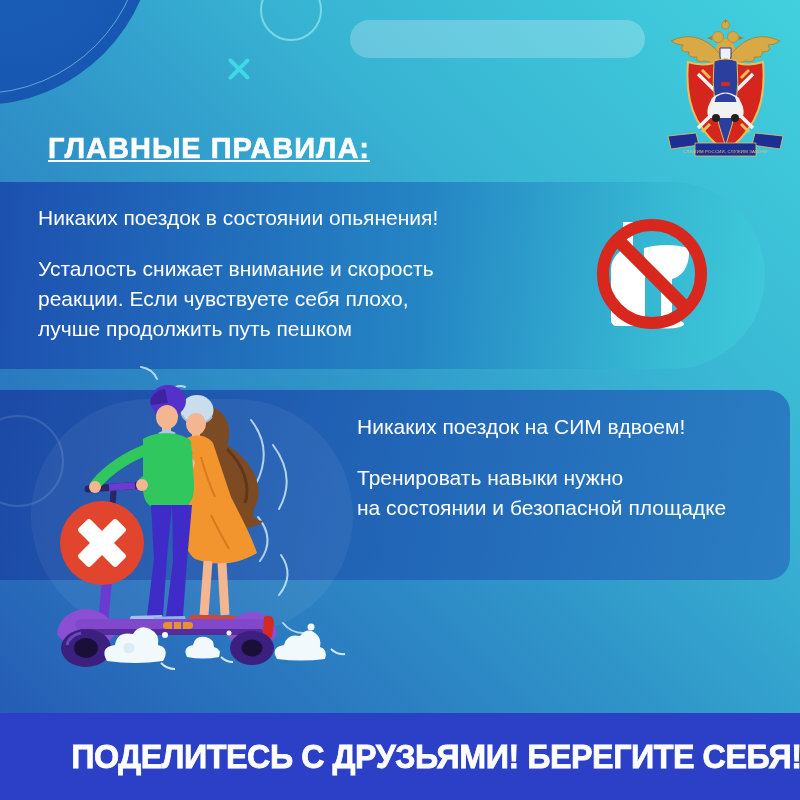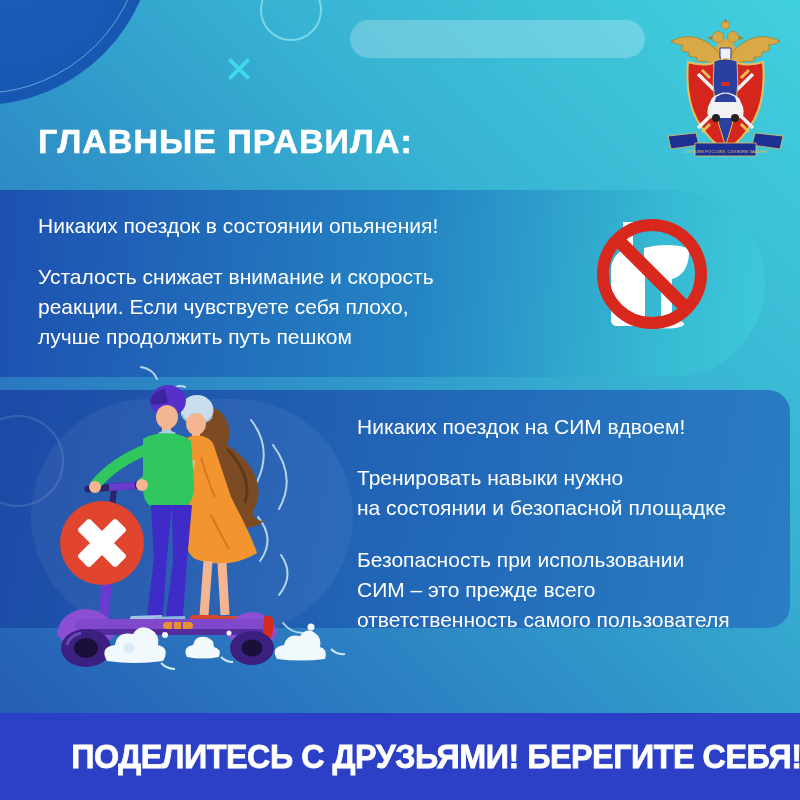--- a/index.html
+++ b/index.html
@@ -28,35 +28,34 @@
   .small-ring{
     position:absolute;left:260px;top:-21px;width:58px;height:58px;border-radius:50%;
     border:2px solid rgba(150,232,240,.7);
   }
   .pill-top{
     position:absolute;left:350px;top:20px;width:295px;height:38px;border-radius:19px;
     background:rgba(255,255,255,.24);
   }
   
   .heading{
-    position:absolute;left:38px;top:122px;margin:0;
-    font-size:34px;font-weight:700;letter-spacing:1px;color:#fff;
+    position:absolute;left:38px;top:122px;margin:10px;
+    font-size:29px;font-weight:700;letter-spacing:1px;color:#fff;text-decoration:underline;
     -webkit-text-stroke:.6px #fff;
   }
   
   .card1{
     position:absolute;left:0;top:182px;width:765px;height:187px;
     border-radius:0 94px 94px 0;
     background:linear-gradient(95deg,#1d50b0 0%,#2585c4 55%,#36b8d2 85%,#3ec9da 100%);
-    margin-top:8px;
   }
   .card1-text{position:absolute;left:38px;top:22px;width:500px;}
   
   .card2{
-    position:absolute;left:0;top:390px;width:790px;height:238px;
+    position:absolute;left:0;top:390px;width:790px;height:190px;
     border-radius:0 22px 22px 0;
     background:linear-gradient(100deg,#1c4aa6 0%,#2268b8 55%,#2a7ec2 100%);
   }
   .card2-text{position:absolute;left:357px;top:23px;width:425px;}
   .rule-title{
     margin:0 0 22px 0;font-size:21px;line-height:28px;font-weight:400;color:#fff;
   }
   .para{
     margin:0 0 22px 0;font-size:21px;line-height:30px;font-weight:400;color:#fff;
     white-space:pre-line;
@@ -147,23 +146,20 @@
     <circle cx="60" cy="60" r="49" fill="none" stroke="#d8271d" stroke-width="12"></circle>
     <rect x="8" y="53.5" width="104" height="13" rx="2" fill="#d8271d" transform="rotate(45 60 60)"></rect>
   </svg>
 
   <div class="card2">
     <div class="ring-faint"></div>
     <div class="card2-text">
       <p class="rule-title">Никаких поездок на СИМ вдвоем!</p>
       <p class="para">Тренировать навыки нужно
 на состоянии и безопасной площадке</p>
-      <p class="para">Безопасность при использовании
-СИМ – это прежде всего
-ответственность самого пользователя</p>
     </div>
   </div>
 
   <svg class="illustration" viewBox="0 0 340 310">
     <rect x="16" y="34" width="322" height="234" rx="117" fill="rgba(255,255,255,0.055)"></rect>
 
     <g stroke="rgba(225,248,255,.75)" stroke-width="2" fill="none" stroke-linecap="round">
       <path d="M236,55 q22,28 6,62"></path>
       <path d="M258,80 q24,32 6,64"></path>
       <path d="M243,152 q18,22 2,44"></path>

